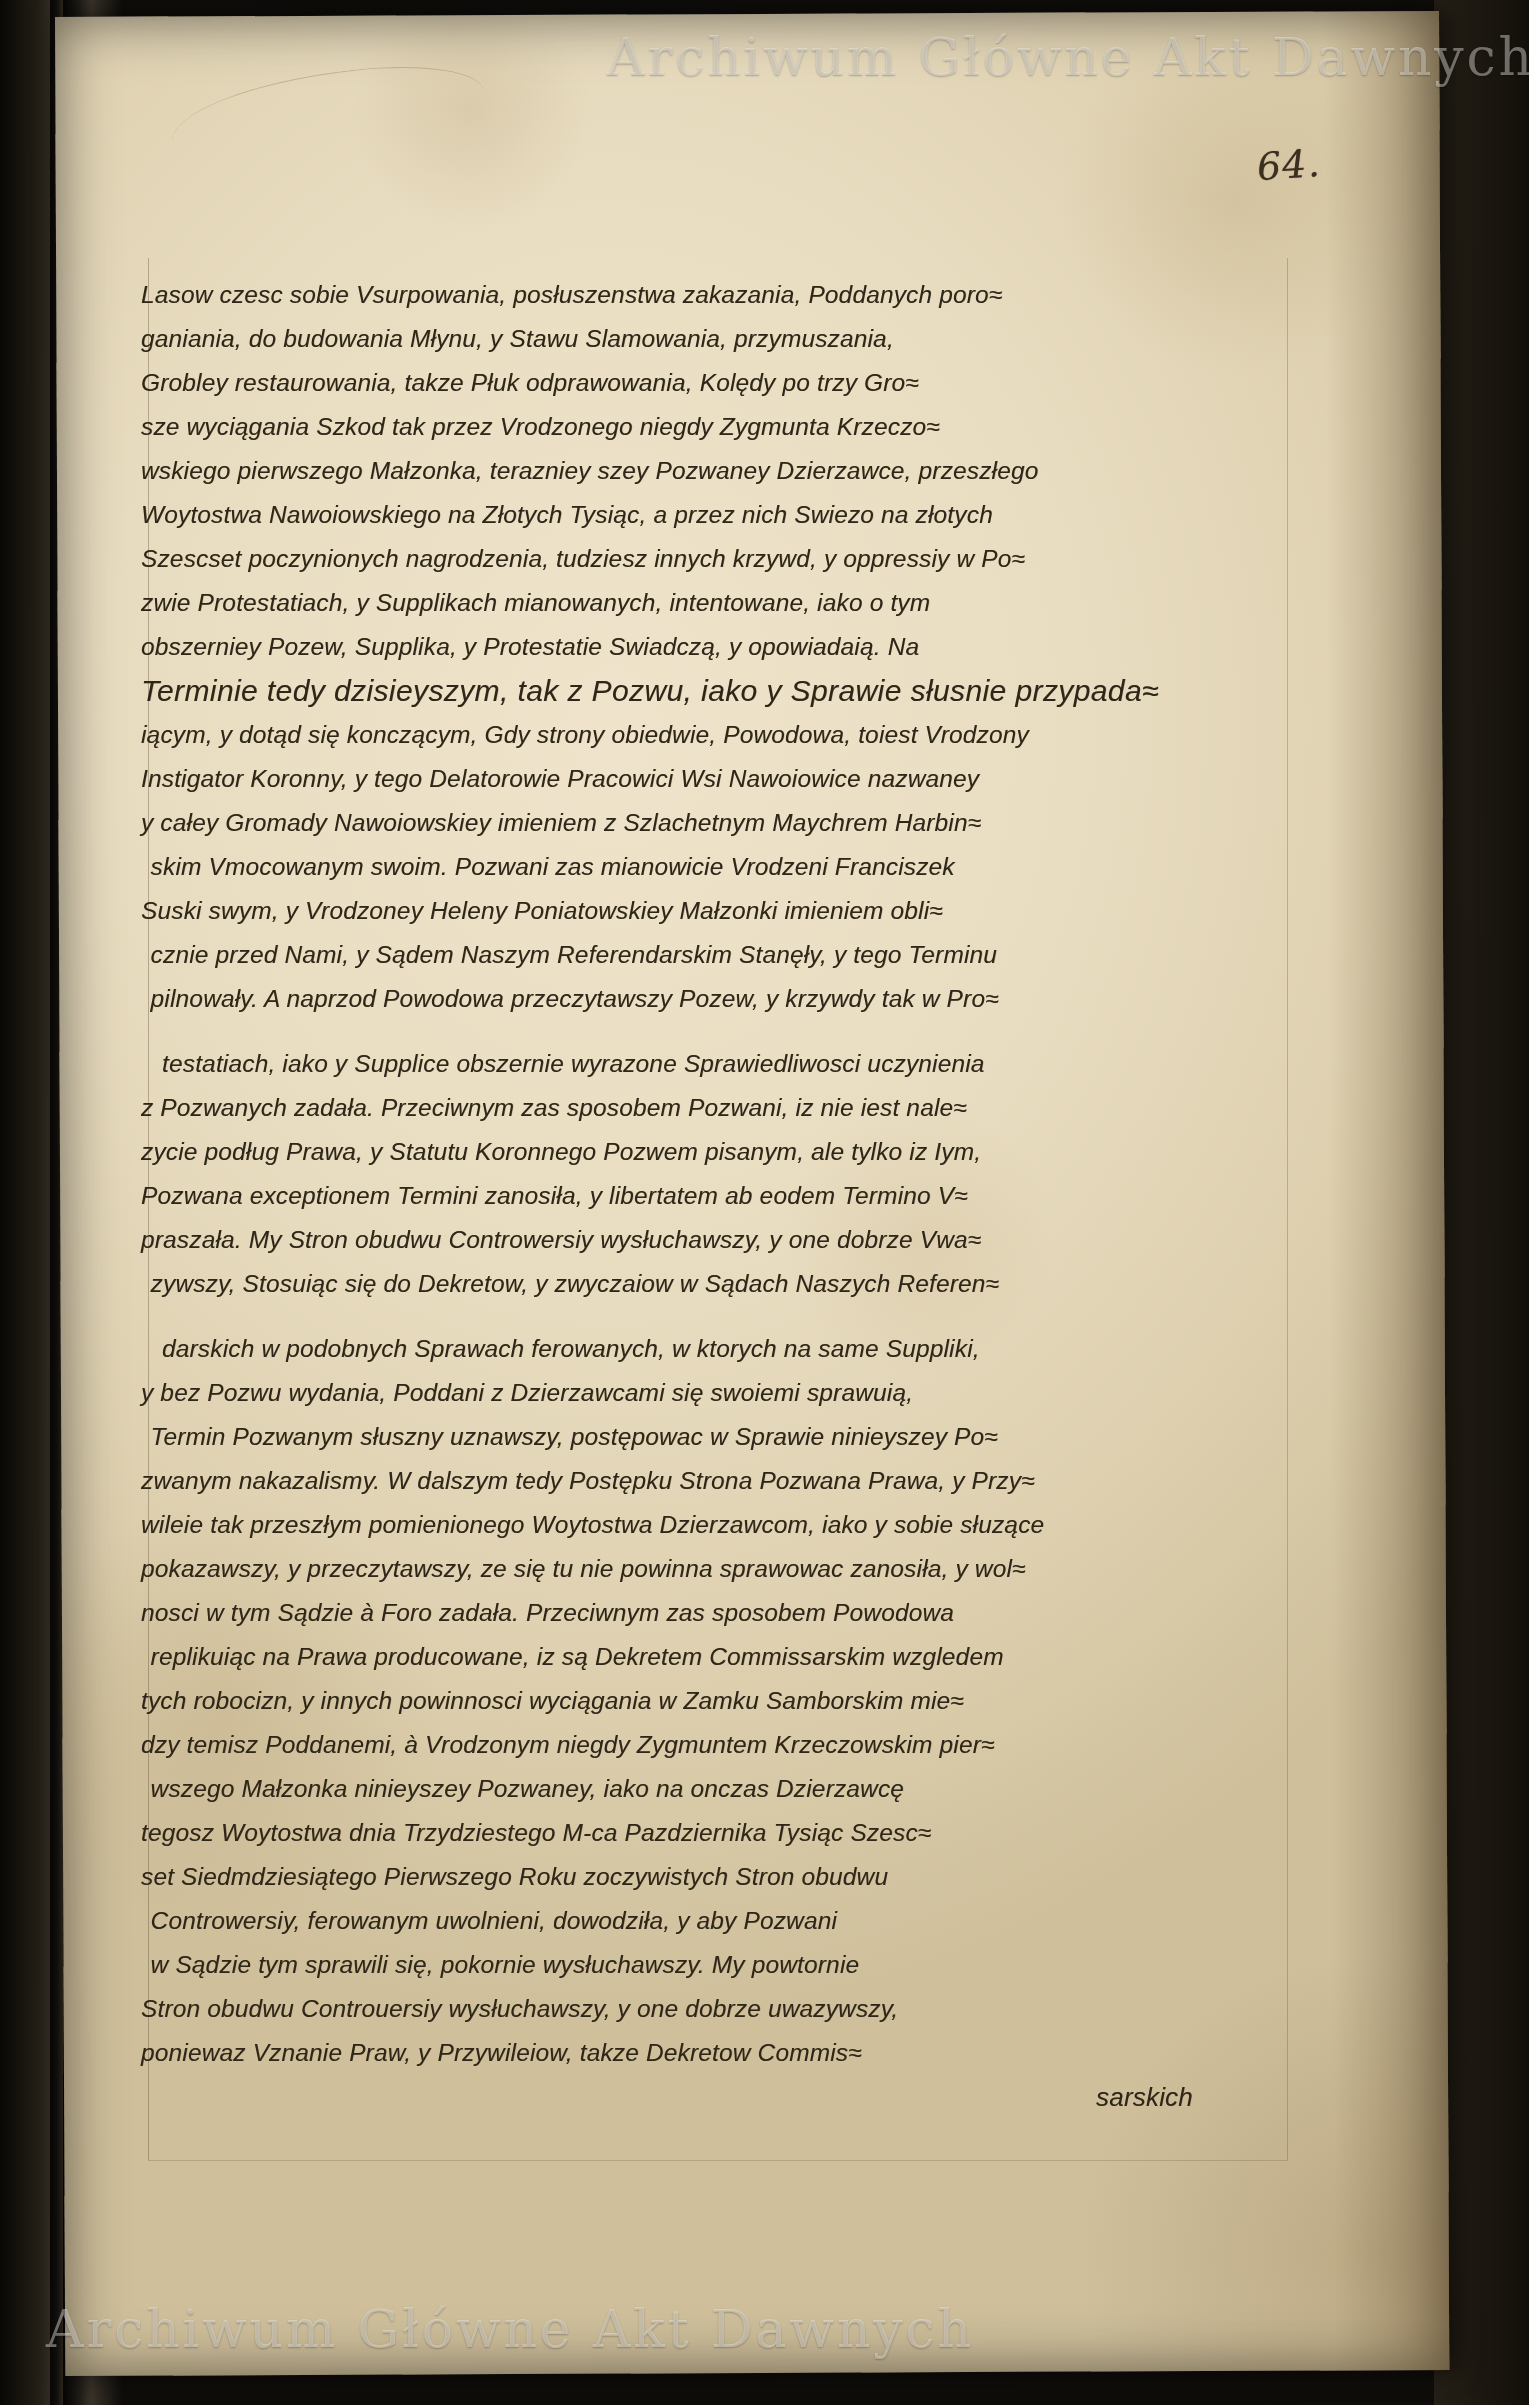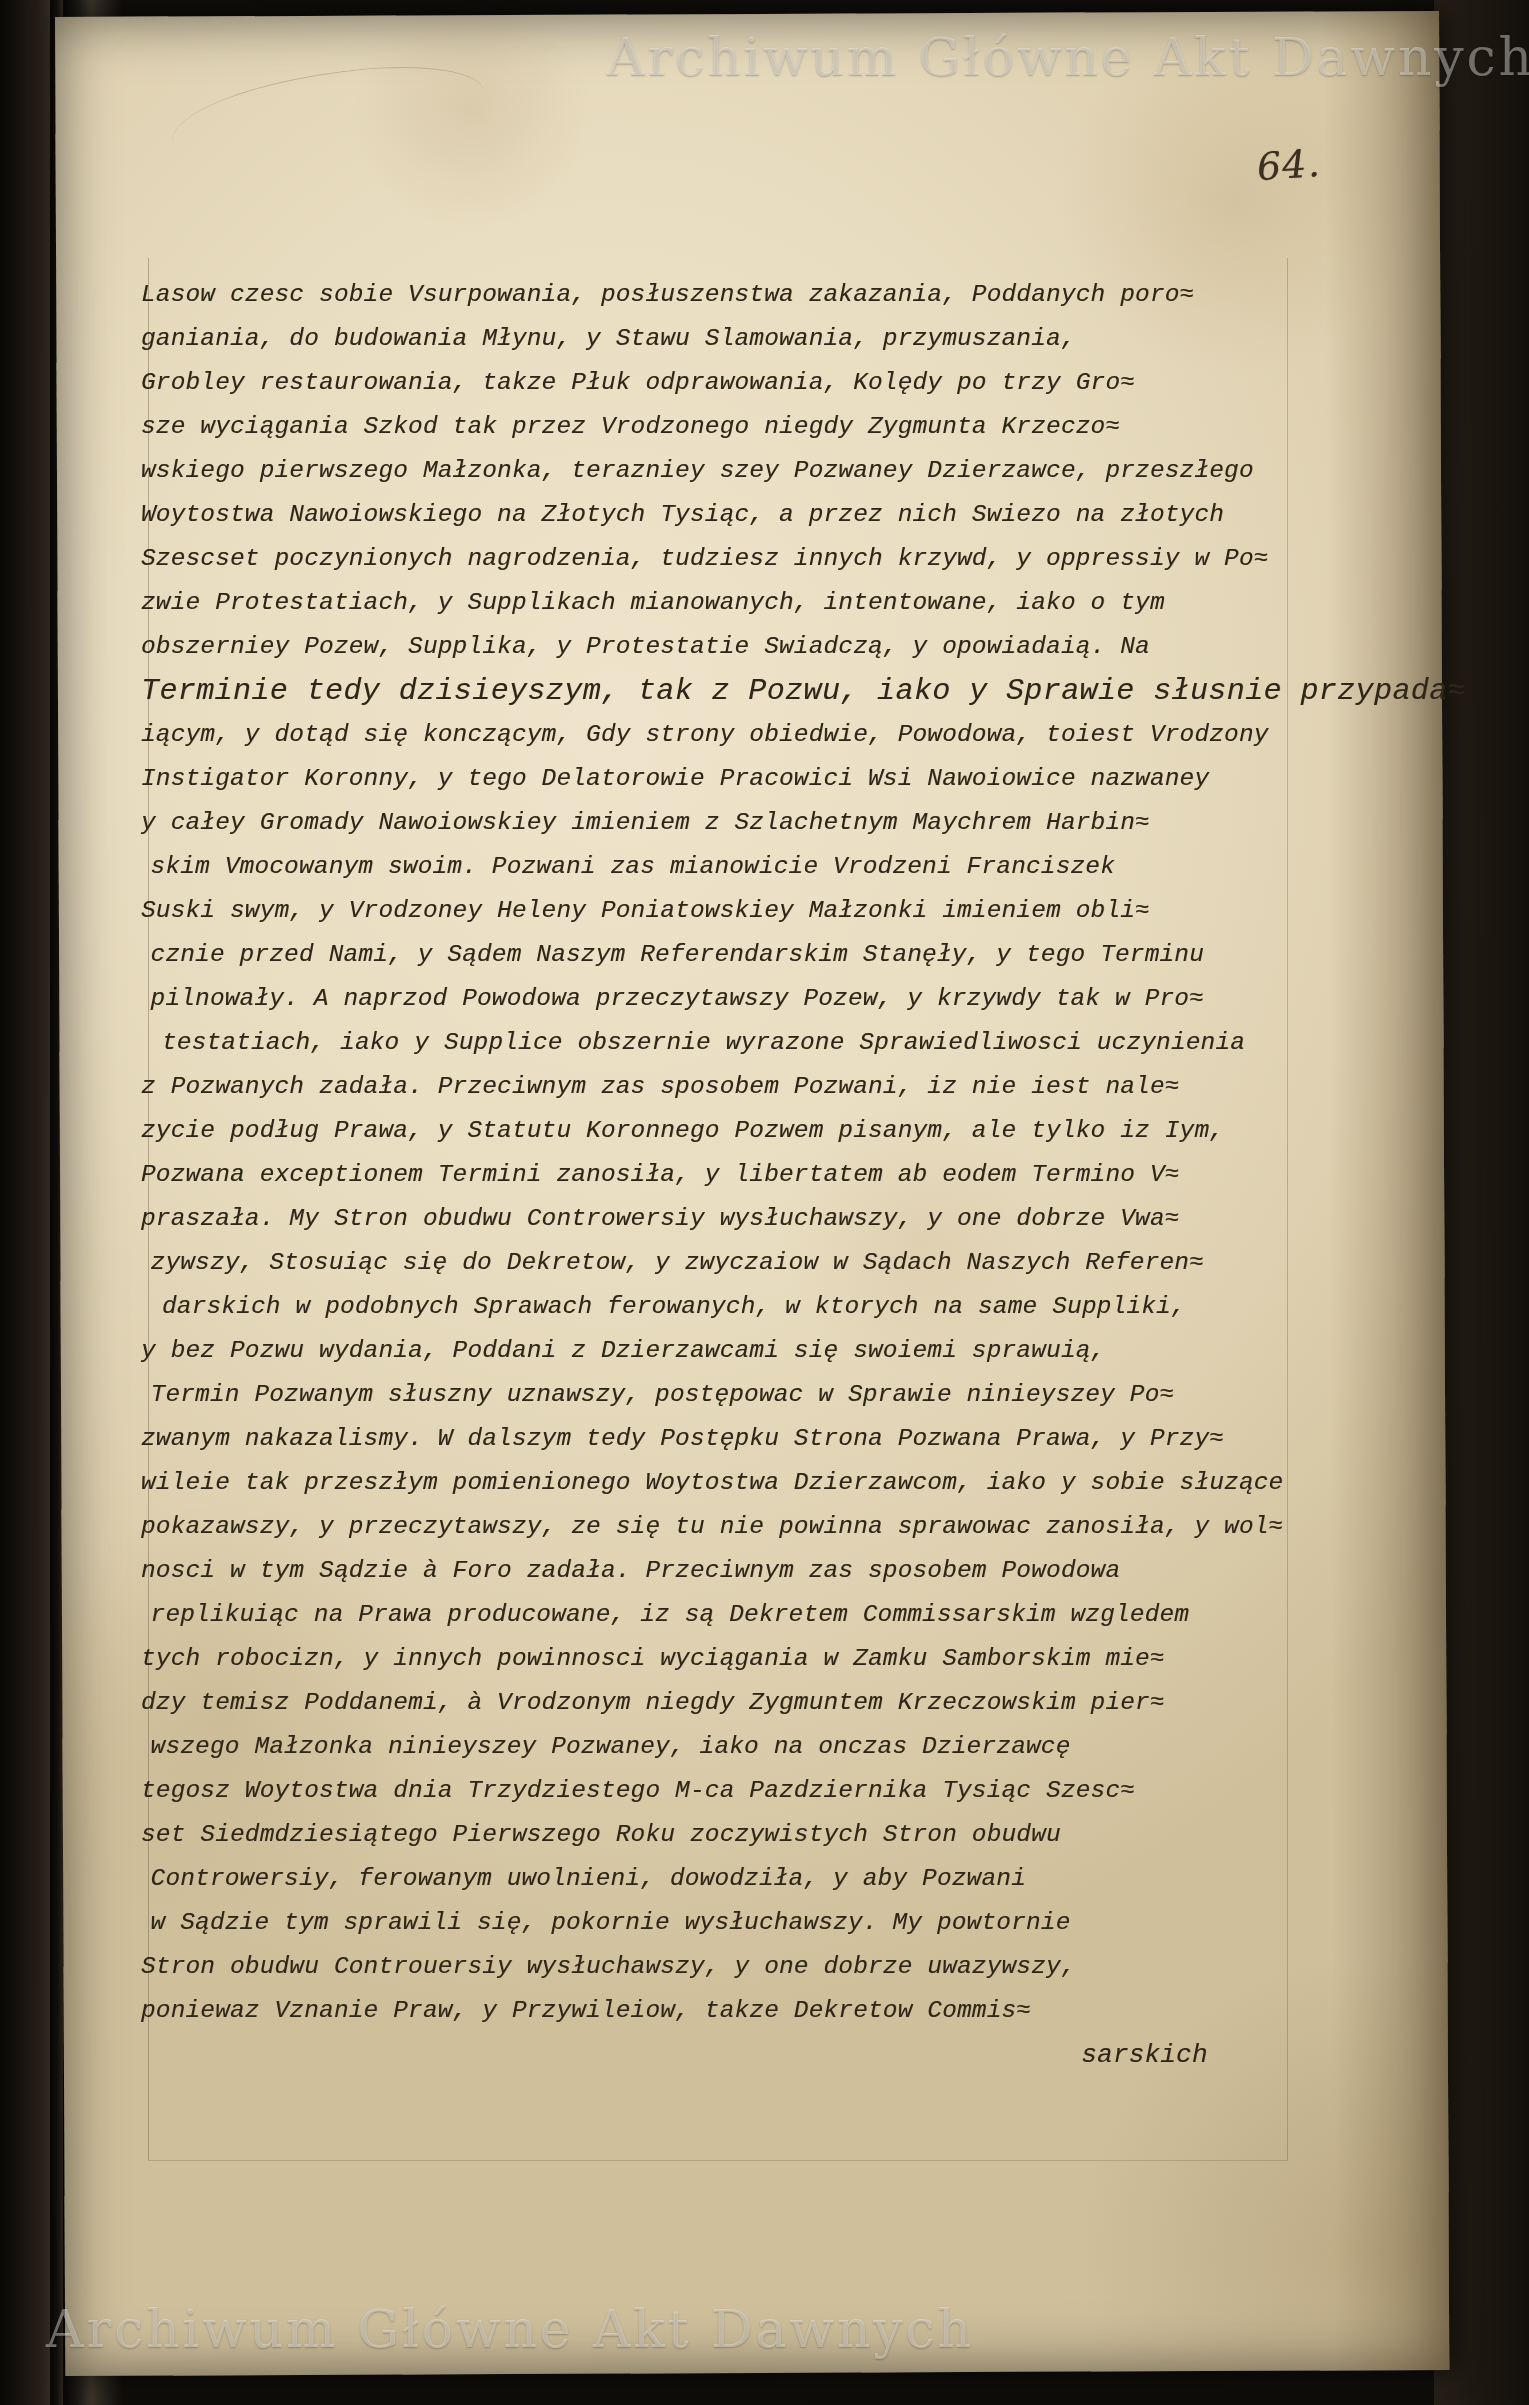--- a/index.html
+++ b/index.html
@@ -109,36 +109,36 @@
   }
 
   
   #manuscript {
     position: absolute;
     left: 141px;
     top: 273px;
     width: 1166px;
   }
   .ms-line {
-    font-family: Liberation Mono, monospace;
+    font-family: Liberation Sans, sans-serif;
     font-style: italic;
     font-size: 24.4px;
     line-height: 44px;
     color: #2e2618;
     white-space: pre;
     letter-spacing: 0.2px;
     text-shadow: 0.4px 0.4px 0.6px rgba(70,55,30,0.35);
     transform-origin: left center;
   }
   .ms-line.big {
     font-size: 30px;
     letter-spacing: 0.4px;
   }
   .ms-line.ind1 { padding-left: 9.6px; }
-  .ms-line.ind2 { padding-left: 21px; }
+  .ms-line.ind2 { padding-left: 21px; margin-top: 21px; }
   .ms-line.tail {
     padding-left: 841px;
     font-size: 26px;
     text-align: center;
   }
 
   
   .watermark {
     position: absolute;
     font-family: "DejaVu Serif", serif;

